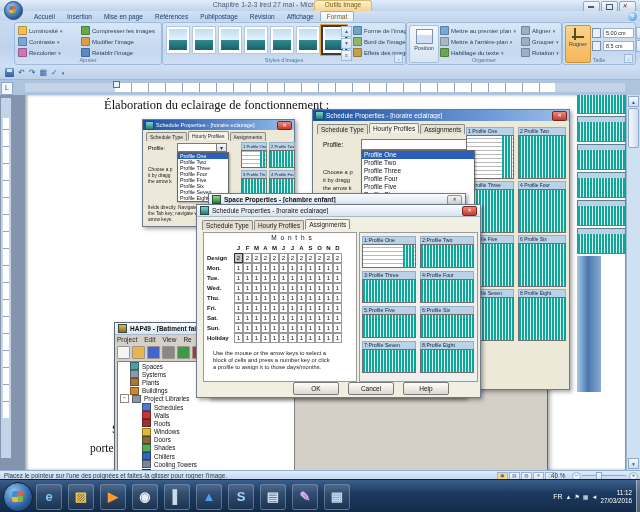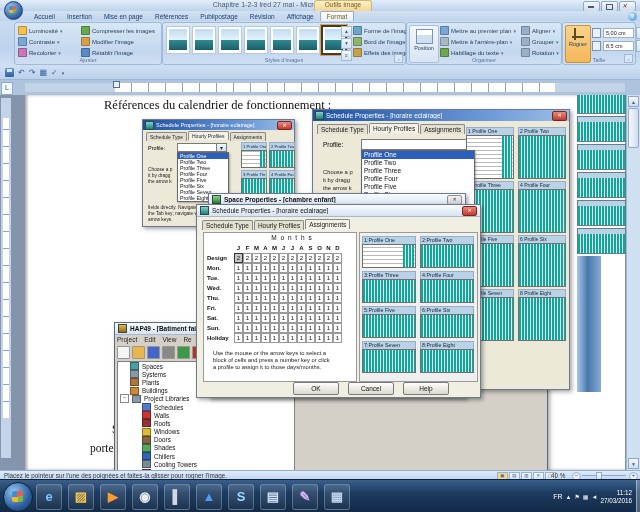--- a/index.html
+++ b/index.html
@@ -386,21 +386,21 @@
     <div class="rband">
         <div class="active"></div>
         <div class="indent"></div>
       </div>
   </div>
 
   <div class="docarea">
     <div class="ruler-v"></div>
     <div class="page"></div>
 
-    <div class="serif doc-heading">Références du calendrier de fonctionnement :</div>
+    <div class="serif doc-heading">Élaboration du eclairage de fonctionnement :</div>
 
     <div class="dlg" style="left:142px;top:24px;width:153px;height:108px;z-index:1;">
       <div class="xp-title" style="height:10px;">
         <span class="t-ico"></span>
         <span class="t-txt" style="font-size:5.5px;">Schedule Properties - [horaire eclairage]</span>
         <span class="xbtn" style="width:10px;height:7px;"></span>
       </div>
       <div class="dlg-tabs" id="tabsA" style="left:3px;top:12px;">
           <div class="dtab" style="font-size: 5px;">Schedule Type</div>
           <div class="dtab on" style="font-size: 5px;">Hourly Profiles</div>

